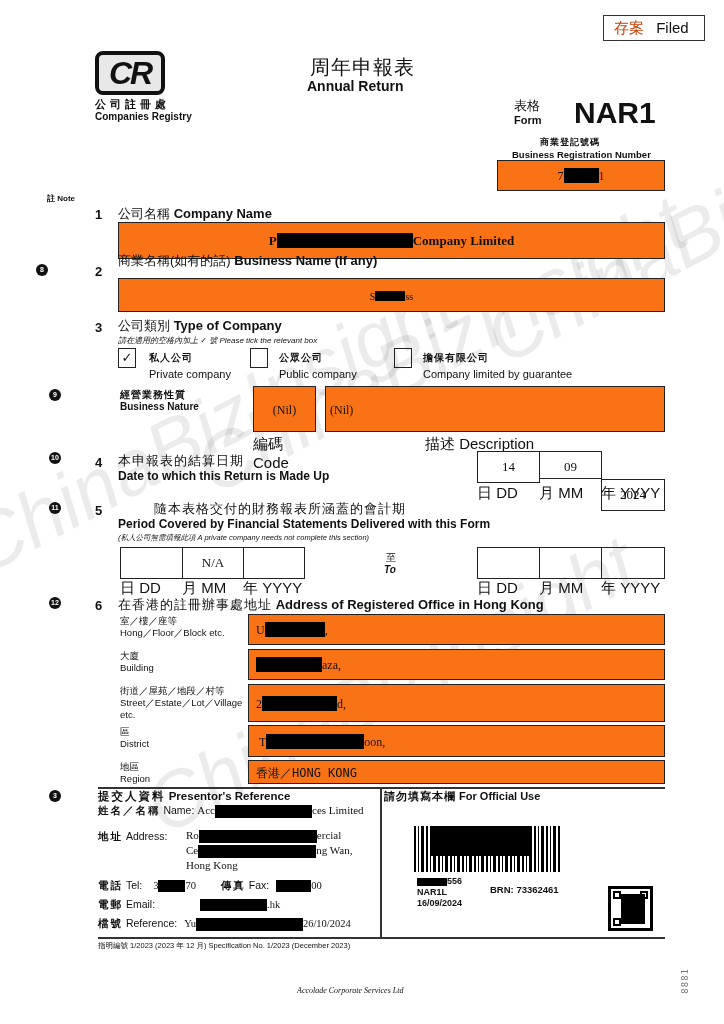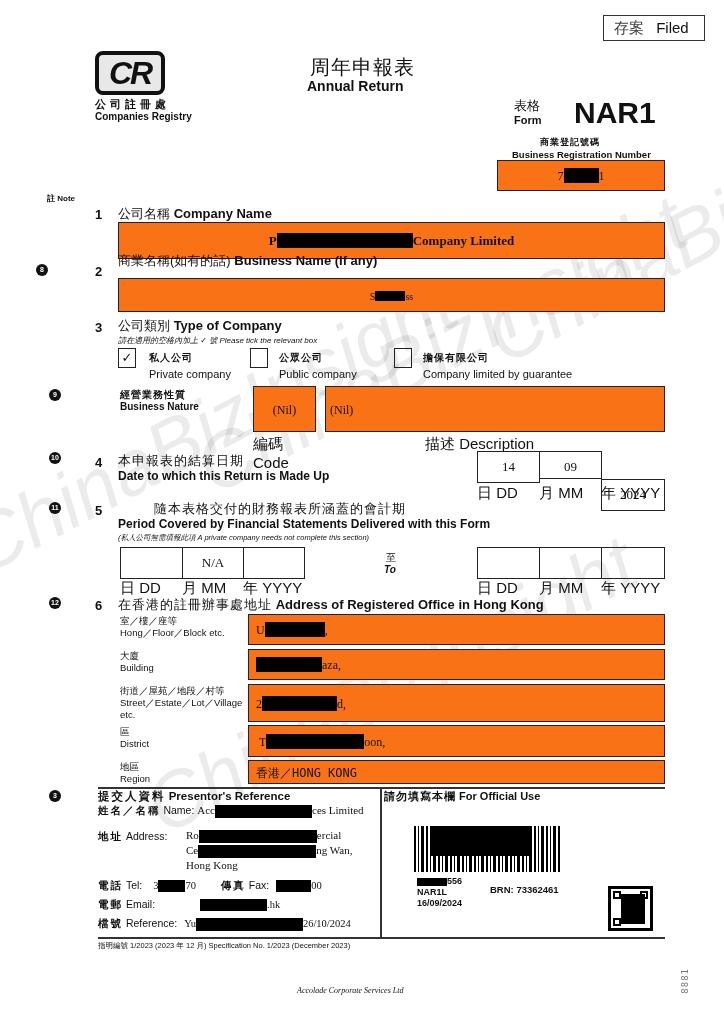--- a/index.html
+++ b/index.html
@@ -21,21 +21,21 @@
 </style>
 </head>
 <body>
 
 <div class="watermark" style="left:-60px; top:380px;">ChinaBizInsight</div>
 <div class="watermark" style="left:170px; top:300px;">ChinaBizInsight</div>
 <div class="watermark" style="left:120px; top:640px;">ChinaBizInsight</div>
 <div class="watermark" style="left:460px; top:170px;">ChinaBizInsight</div>
 
 <div class="abs" style="left:603px; top:15px; width:102px; height:26px; border:1.5px solid #333; font-size:15px; line-height:23px; padding-left:10px;">
-  <span class="serif" style="color:#404040;">存案</span>
+  <span class="serif" style="color:#c2410c;">存案</span>
   <span style="margin-left:8px;">Filed</span>
 </div>
 
 <div class="abs" style="left:95px; top:51px; width:70px; height:44px; border:4px solid #111; border-radius:8px; background:#e8e8e8; text-align:center;">
   <span style="font-size:32px; font-weight:bold; font-style:italic; line-height:36px; letter-spacing:-2px;">CR</span>
 </div>
 <div class="abs b" style="left:95px; top:97px; font-size:11px; letter-spacing:4px;">公司註冊處</div>
 <div class="abs b" style="left:95px; top:111px; font-size:10px;">Companies Registry</div>
 
 <div class="abs" style="left:310px; top:54px; font-size:20px; letter-spacing:1px;">周年申報表</div>

